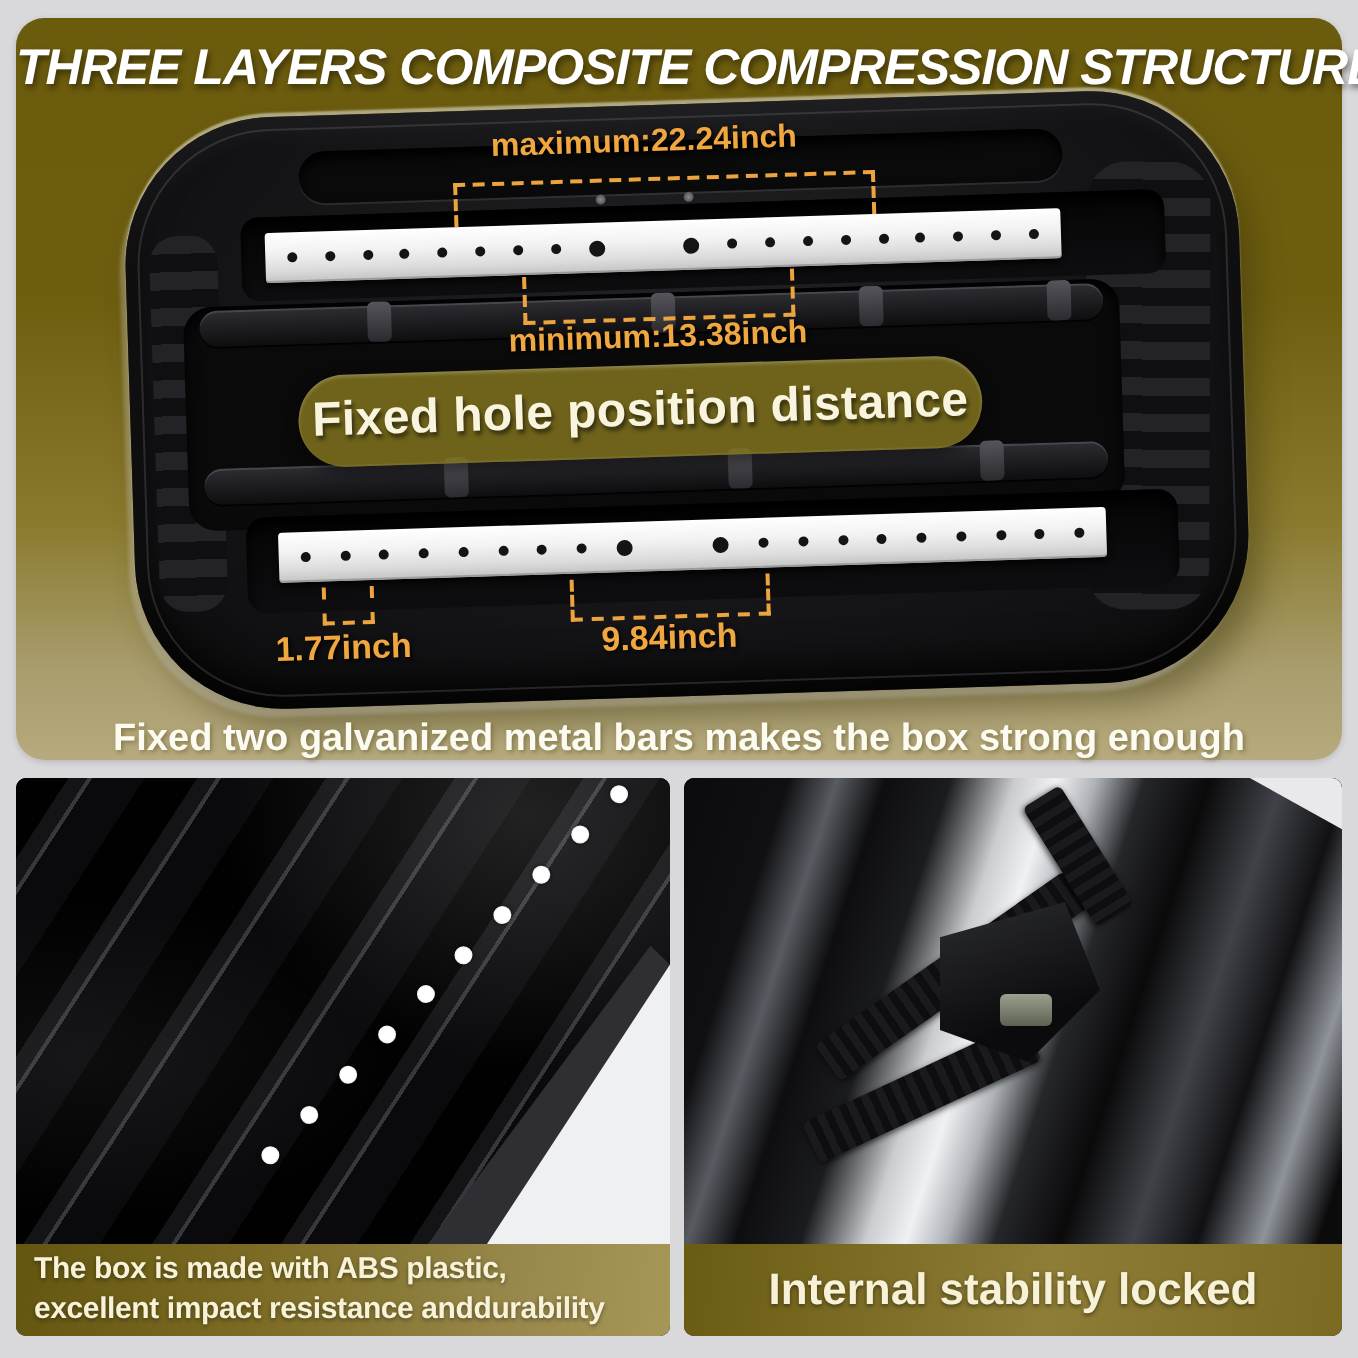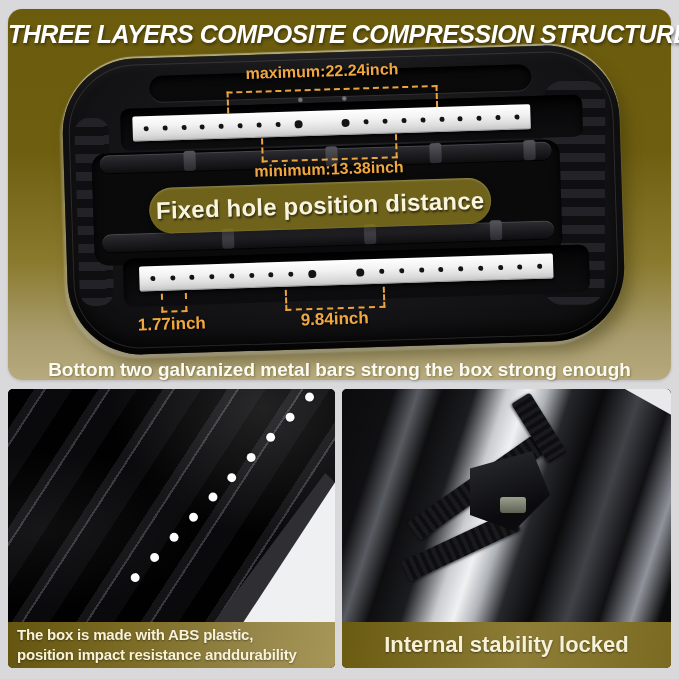--- a/index.html
+++ b/index.html
@@ -241,21 +241,21 @@
     <div class="abs m-label lb-gap">1.77inch</div>
 
     <div class="abs bk-span"></div>
     <div class="abs m-label lb-span">9.84inch</div>
 
     <div class="abs pill">
       <span>Fixed hole position distance</span>
     </div>
   </div>
 
-  <div class="abs top-caption">Bottom two galvanized metal bars strong the box strong enough</div>
+  <div class="abs top-caption">Fixed two galvanized metal bars makes the box strong enough</div>
 </div>
 
 <div class="abs panel left">
   <div class="abs photo photo-abs">
     <div class="abs wedge-edge"></div>
     <div class="abs wedge-br"></div>
     <div class="abs dots-line">
         <span class="pdot"></span>
         <span class="pdot"></span>
         <span class="pdot"></span>
@@ -263,21 +263,21 @@
         <span class="pdot"></span>
         <span class="pdot"></span>
         <span class="pdot"></span>
         <span class="pdot"></span>
         <span class="pdot"></span>
         <span class="pdot"></span>
       </div>
   </div>
   <div class="abs caption-band material">
     <div>The box is made with ABS plastic,</div>
-    <div>position impact resistance anddurability</div>
+    <div>excellent impact resistance anddurability</div>
   </div>
 </div>
 
 <div class="abs panel right">
   <div class="abs photo photo-lock">
     <div class="abs wedge-tr"></div>
     <div class="abs strap s1"></div>
     <div class="abs strap s2"></div>
     <div class="abs strap s3"></div>
     <div class="abs buckle"></div>

